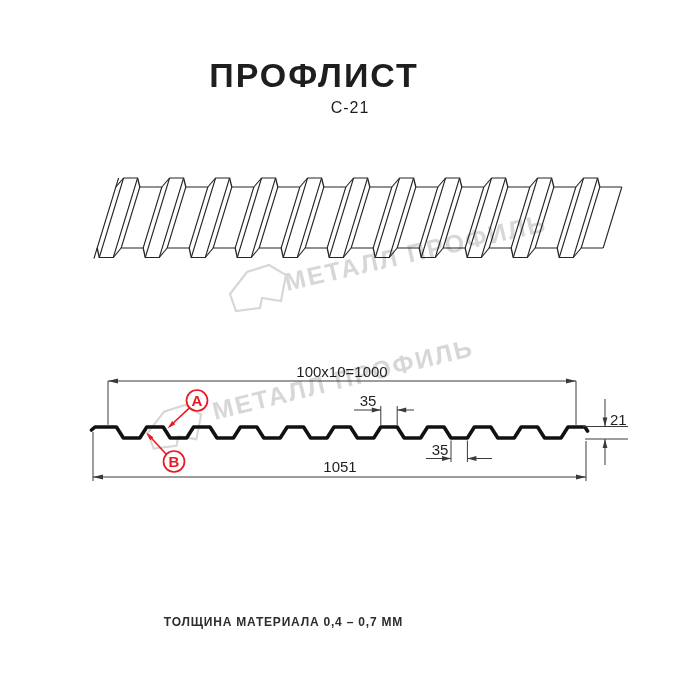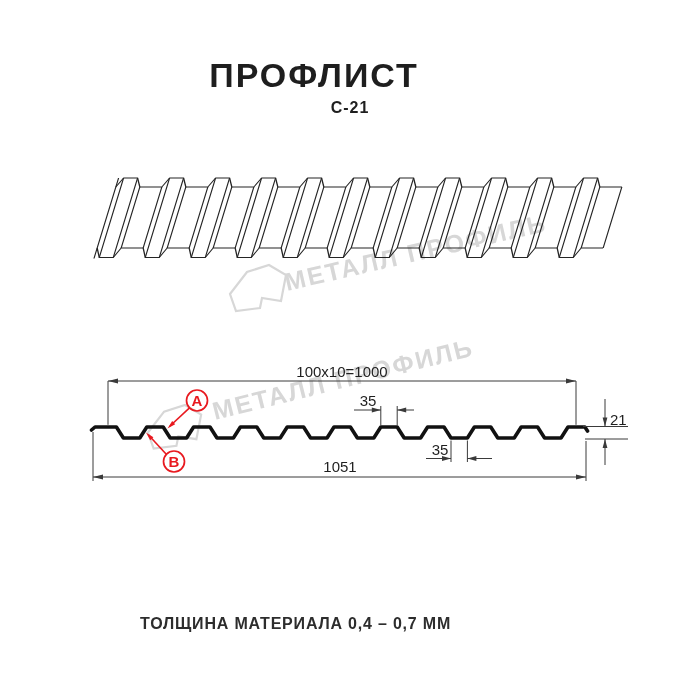--- a/index.html
+++ b/index.html
@@ -2,23 +2,23 @@
 <html><head>
 <meta charset="utf-8">
 <style>
   html,body{margin:0;padding:0;}
   body{width:700px;height:700px;background:#ffffff;position:relative;overflow:hidden;
        font-family:"Liberation Sans", sans-serif;}
   .stage{position:absolute;inset:0;width:700px;height:700px;}
   .title{position:absolute;left:0;top:56px;width:628px;text-align:center;
          font-size:34px;font-weight:bold;letter-spacing:2px;color:#1e1e1e;}
   .subtitle{position:absolute;left:0;top:99px;width:700px;text-align:center;
-            font-size:16px;font-weight:700;letter-spacing:1px;color:#1e1e1e;}
-  .footer{position:absolute;left:16px;top:615px;width:559px;text-align:center;
-          font-size:16px;font-weight:600;letter-spacing:0.8px;color:#2d2d2d;}
+            font-size:16px;font-weight:400;letter-spacing:1px;color:#1e1e1e;}
+  .footer{position:absolute;left:4px;top:615px;width:559px;text-align:center;
+          font-size:12px;font-weight:600;letter-spacing:0.8px;color:#2d2d2d;}
   svg{position:absolute;left:0;top:0;}
   svg text{font-family:"Liberation Sans", sans-serif;}
   .dimtxt{font-size:15px;fill:#1f1f1f;}
   .callout{font-size:15px;font-weight:bold;fill:#e8191f;}
   .wmtxt{font-size:25px;font-weight:bold;letter-spacing:2px;fill:#d7d7d7;}
 </style>
 </head>
 <body>
 
 <div class="stage">

